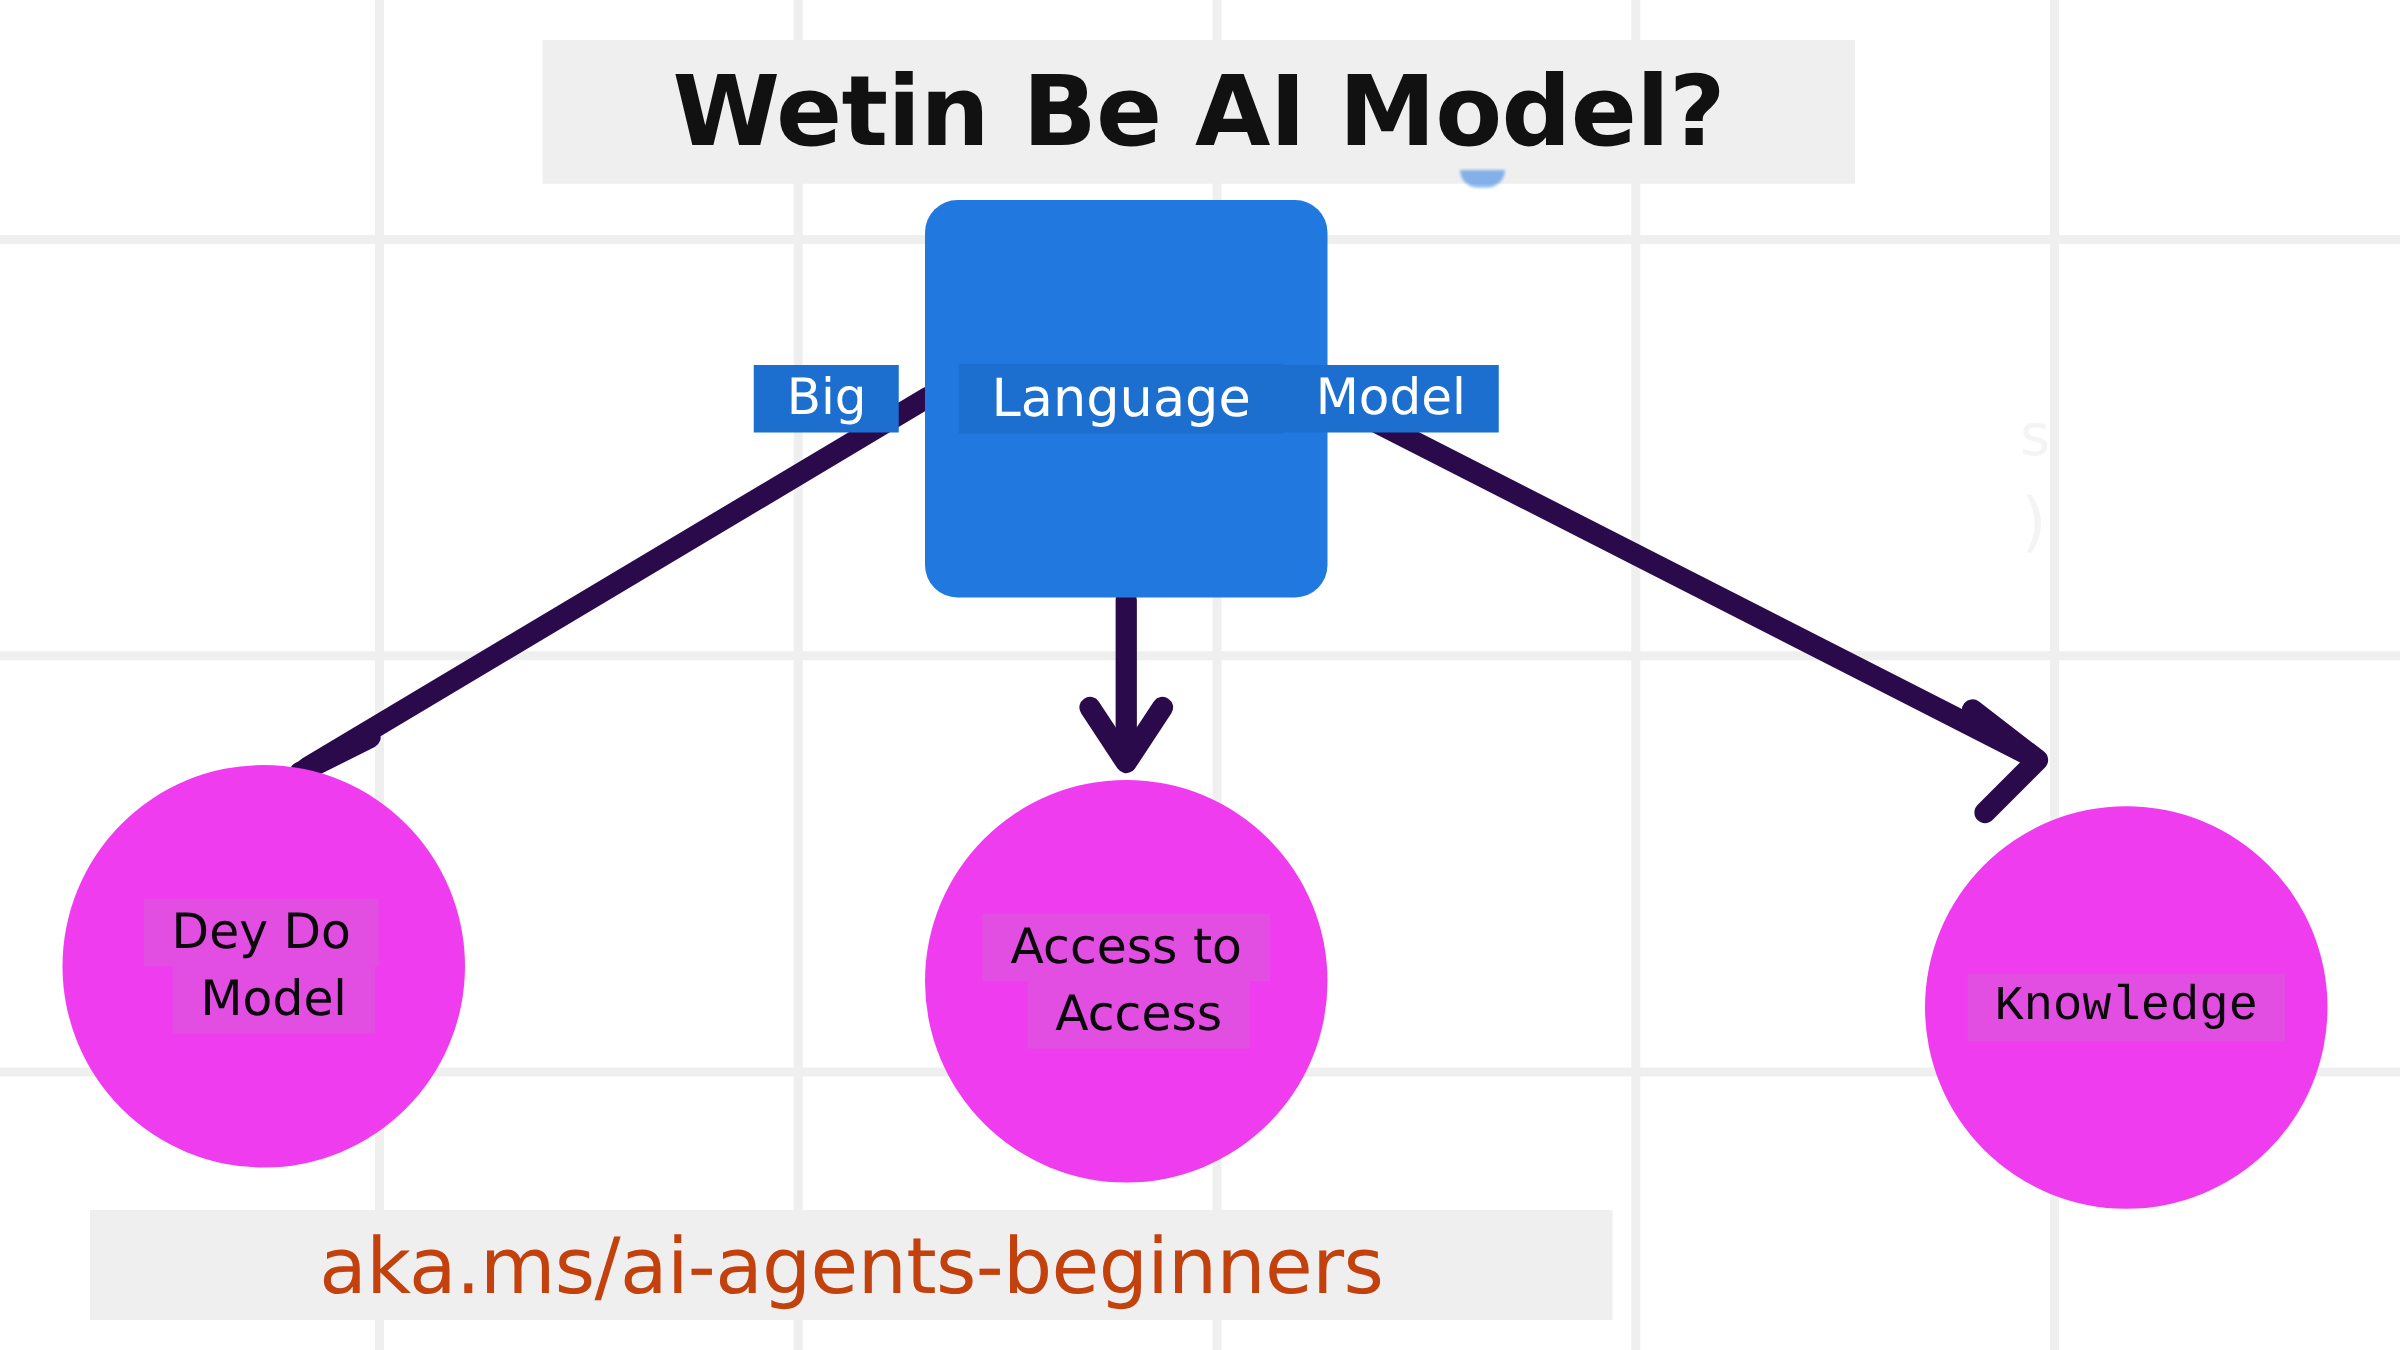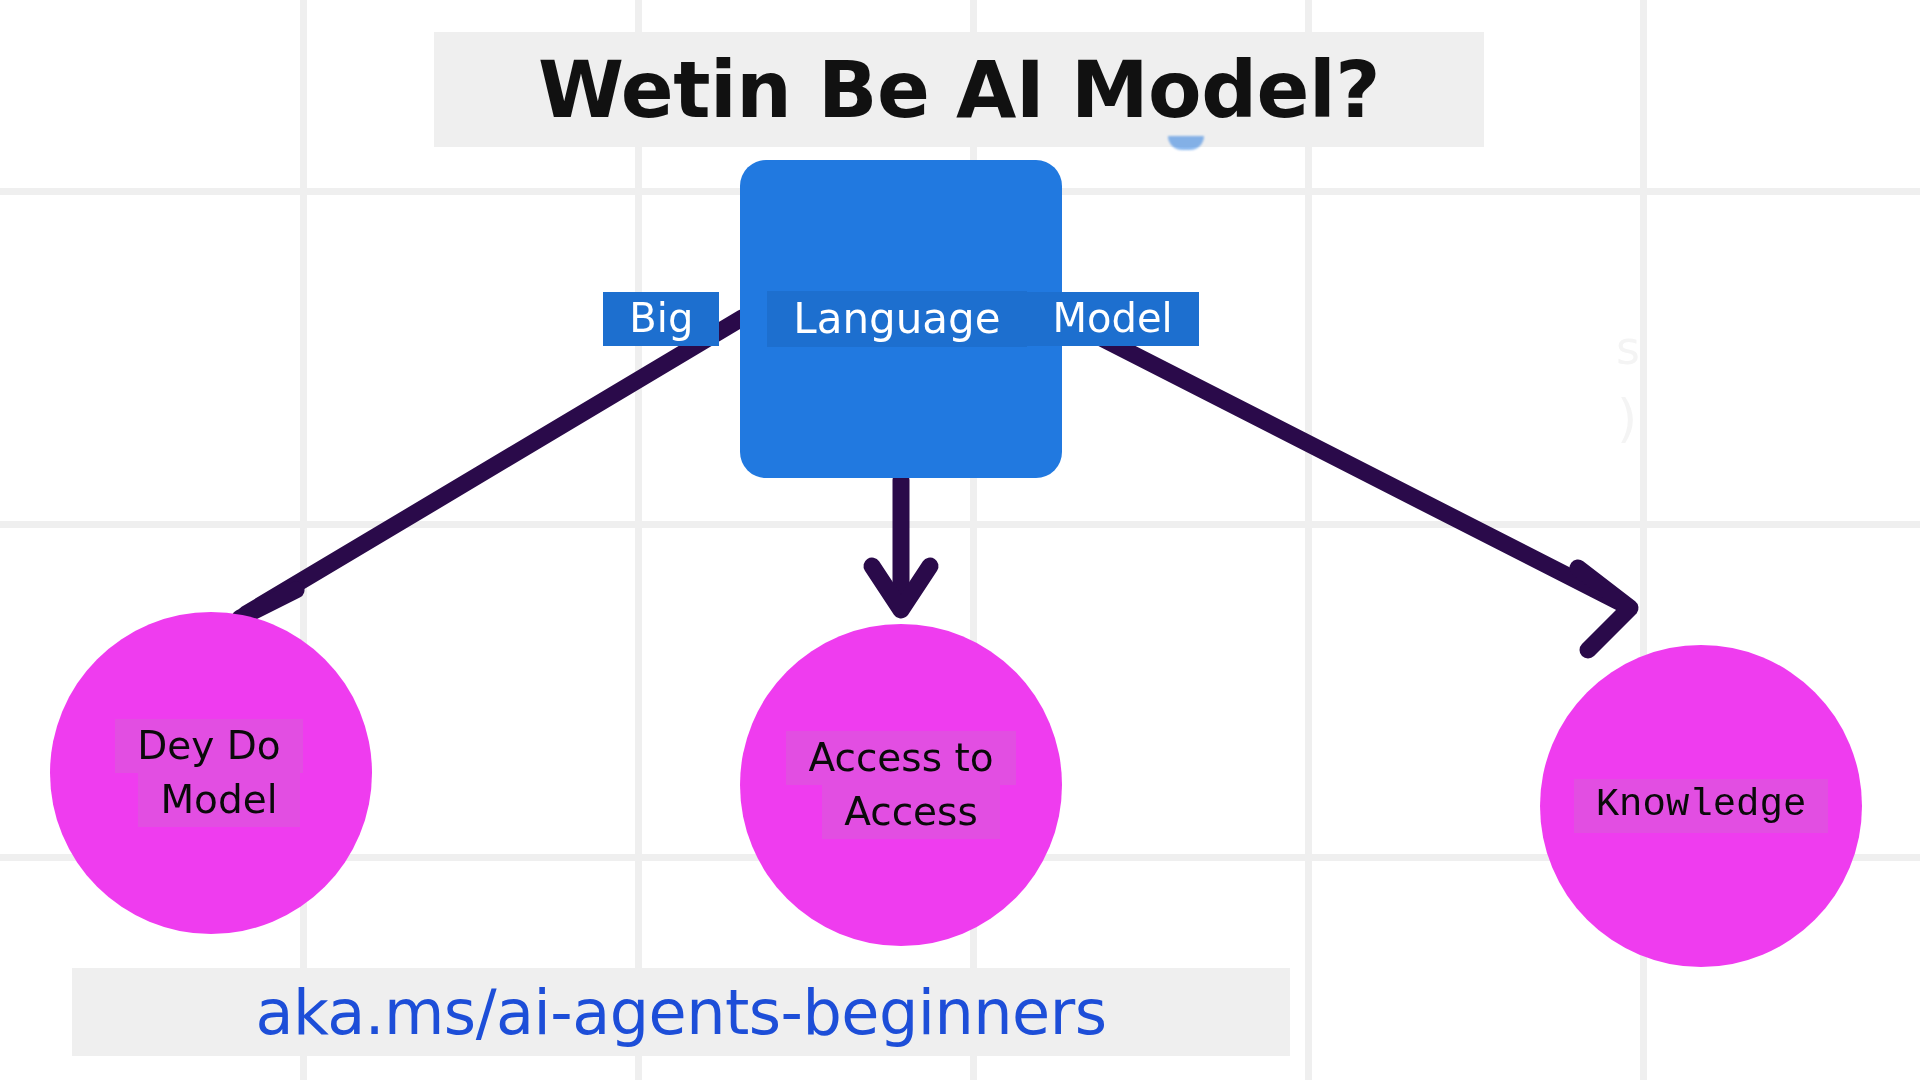--- a/index.html
+++ b/index.html
@@ -161,21 +161,21 @@
     background: #efefef;
   }
   .url-text {
     position: absolute;
     inset: 0;
     display: flex;
     align-items: center;
     justify-content: center;
     font-size: 62px;
     font-weight: 500;
-    color: #1d4ed8;
+    color: #c2410c;
     letter-spacing: -0.5px;
     white-space: nowrap;
   }
 </style>
 </head>
 <body>
 
 <div id="canvas">
 
   <div class="grid-layer"></div>

